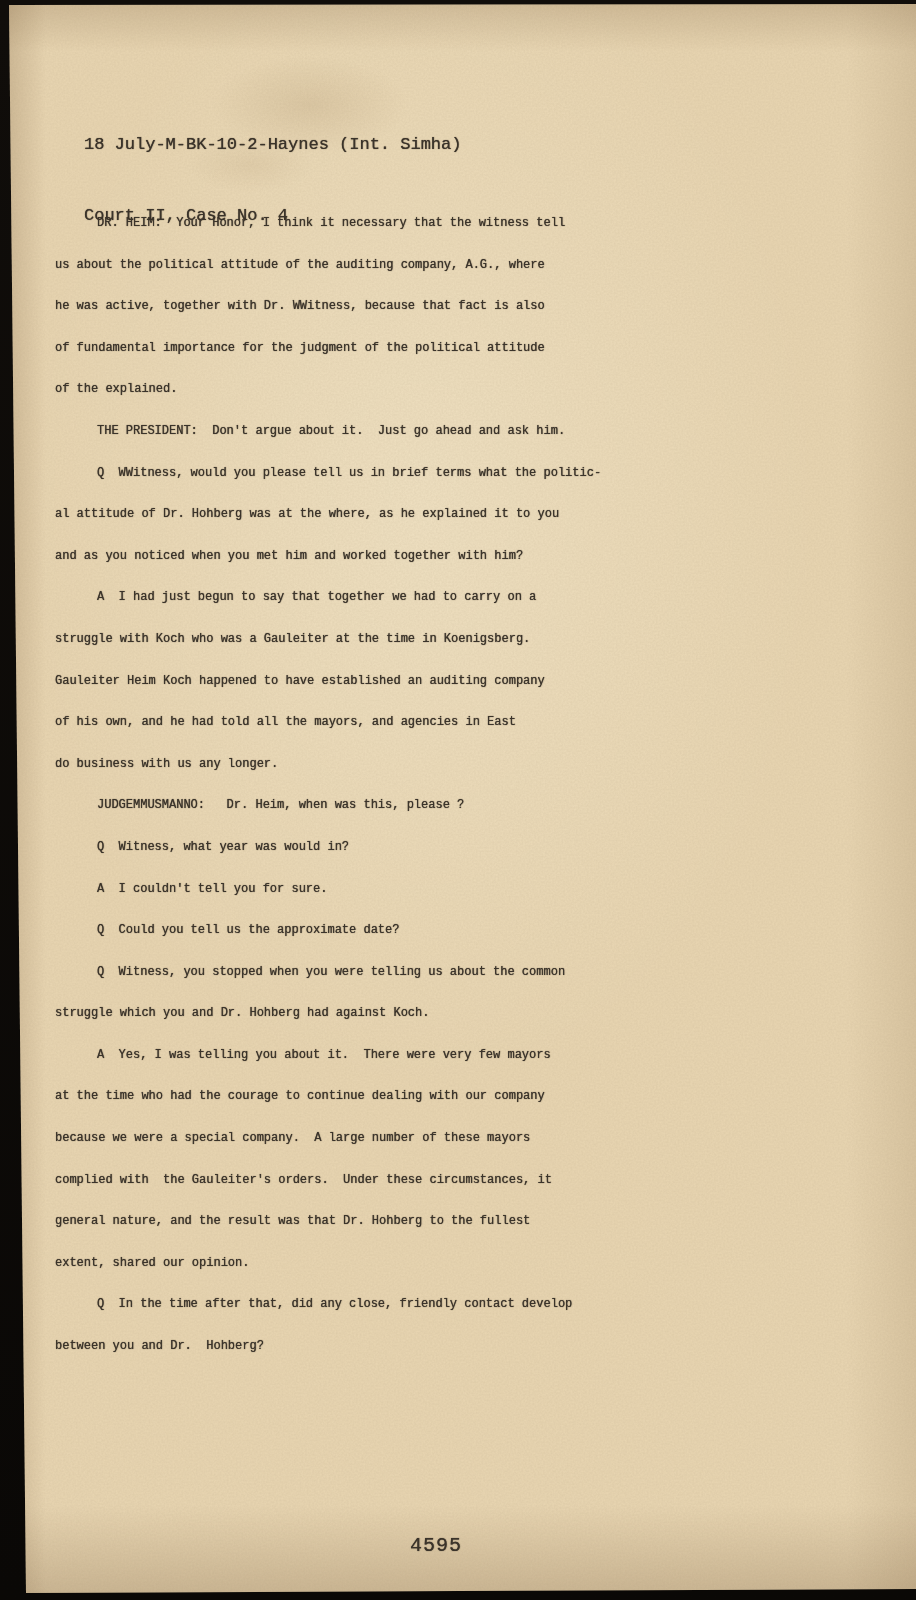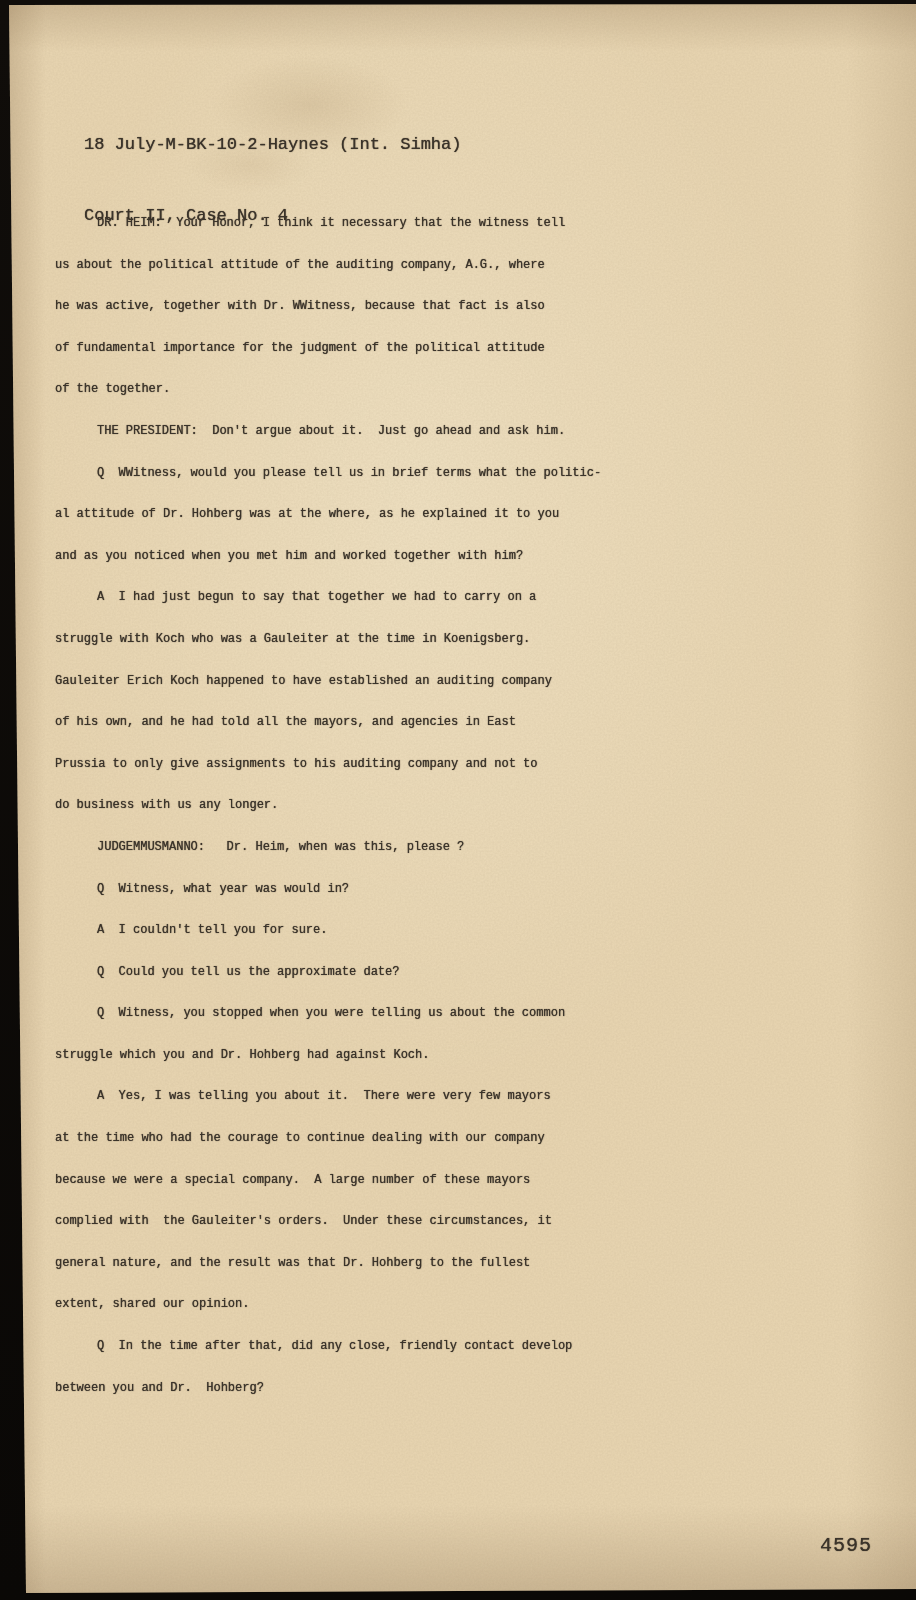--- a/index.html
+++ b/index.html
@@ -36,21 +36,21 @@
     font-size:17px;line-height:23.5px;white-space:pre;
   }
   .tbody{
     position:absolute;left:55px;top:203px;width:830px;
     font-size:12px;line-height:41.6px;
   }
   .tbody .line{white-space:pre;height:41.6px;}
   .tbody .line.indent{padding-left:42px;}
   .pagenum{
     position:absolute;left:0;top:1534px;width:872px;
-    text-align:right;font-size:20px;letter-spacing:1px;
+    text-align:center;font-size:20px;letter-spacing:1px;
   }
 </style>
 </head>
 <body>
 
 <div class="scan">
   <div class="paper">
     <svg class="grain" xmlns="http://www.w3.org/2000/svg">
       <filter id="grainf">
         <feTurbulence type="fractalNoise" baseFrequency="0.55" numOctaves="2" seed="7"></feTurbulence>
@@ -62,30 +62,29 @@
     <div class="header typed">
       <div>18 July-M-BK-10-2-Haynes (Int. Simha)</div>
       <div>Court II, Case No. 4</div>
     </div>
 
     <div class="tbody typed">
         <div class="line indent">DR. HEIM:  Your Honor, I think it necessary that the witness tell</div>
         <div class="line">us about the political attitude of the auditing company, A.G., where</div>
         <div class="line">he was active, together with Dr. WWitness, because that fact is also</div>
         <div class="line">of fundamental importance for the judgment of the political attitude</div>
-        <div class="line">of the together.</div>
+        <div class="line">of the explained.</div>
         <div class="line indent">THE PRESIDENT:  Don't argue about it.  Just go ahead and ask him.</div>
         <div class="line indent">Q  WWitness, would you please tell us in brief terms what the politic-</div>
         <div class="line">al attitude of Dr. Hohberg was at the where, as he explained it to you</div>
         <div class="line">and as you noticed when you met him and worked together with him?</div>
         <div class="line indent">A  I had just begun to say that together we had to carry on a</div>
         <div class="line">struggle with Koch who was a Gauleiter at the time in Koenigsberg.</div>
-        <div class="line">Gauleiter Erich Koch happened to have established an auditing company</div>
+        <div class="line">Gauleiter Heim Koch happened to have established an auditing company</div>
         <div class="line">of his own, and he had told all the mayors, and agencies in East</div>
-        <div class="line">Prussia to only give assignments to his auditing company and not to</div>
         <div class="line">do business with us any longer.</div>
         <div class="line indent">JUDGEMMUSMANNO:   Dr. Heim, when was this, please ?</div>
         <div class="line indent">Q  Witness, what year was would in?</div>
         <div class="line indent">A  I couldn't tell you for sure.</div>
         <div class="line indent">Q  Could you tell us the approximate date?</div>
         <div class="line indent">Q  Witness, you stopped when you were telling us about the common</div>
         <div class="line">struggle which you and Dr. Hohberg had against Koch.</div>
         <div class="line indent">A  Yes, I was telling you about it.  There were very few mayors</div>
         <div class="line">at the time who had the courage to continue dealing with our company</div>
         <div class="line">because we were a special company.  A large number of these mayors</div>

